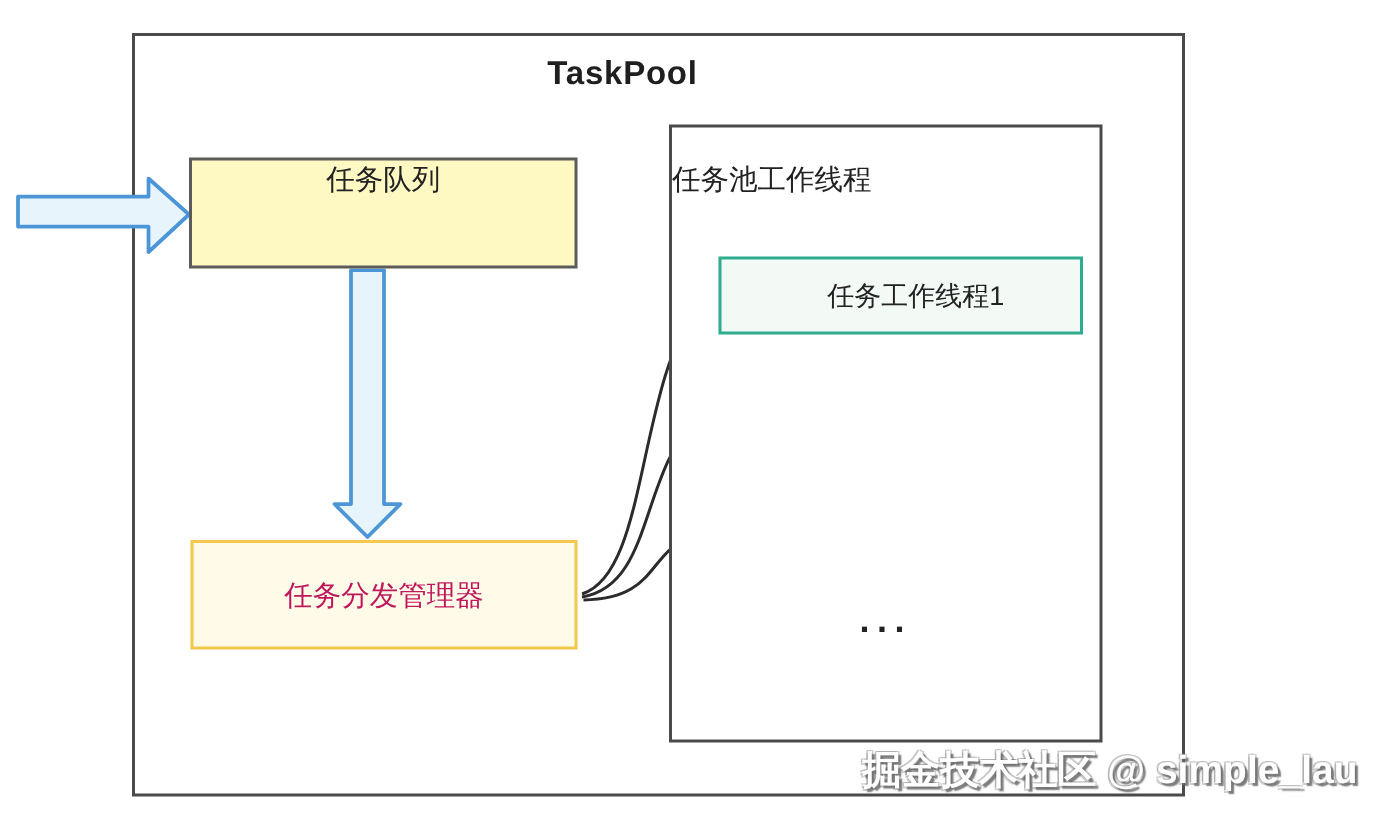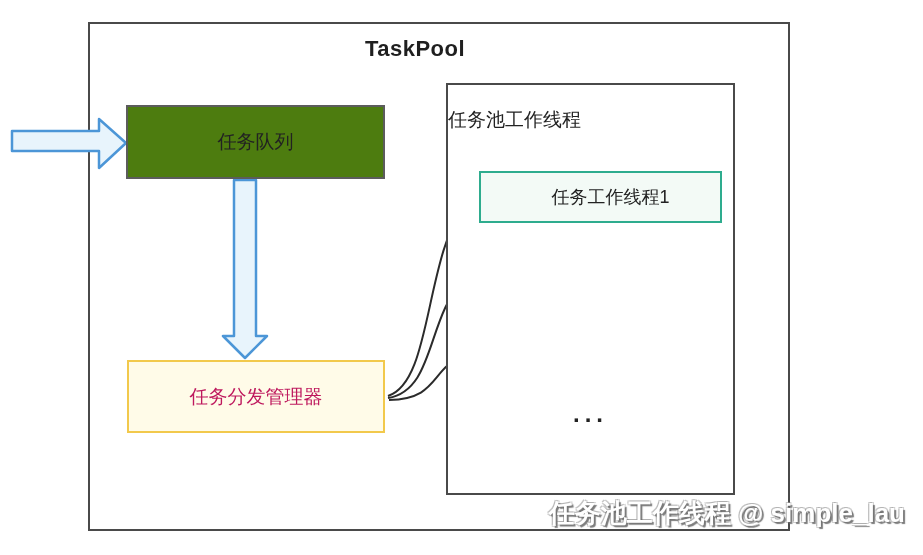--- a/index.html
+++ b/index.html
@@ -34,24 +34,24 @@
     font-weight: bold;
     color: #1f1f1f;
     letter-spacing: 0.5px;
   }
   .queue-box {
     position: absolute;
     left: 126px;
     top: 105px;
     width: 255px;
     height: 70px;
-    background: #4d7c0f;
+    background: #fef9c3;
     border: 2px solid #5c5c5c;
     display: flex;
-    align-items: center;
+    align-items: flex-start;
     justify-content: center;
     font-size: 19px;
     color: #222222;
   }
   .manager-box {
     position: absolute;
     left: 127px;
     top: 360px;
     width: 254px;
     height: 69px;
@@ -172,15 +172,15 @@
   <div class="pool-panel">
     <div class="pool-title">任务池工作线程</div>
 
     <div class="worker-box worker-1">
       <span>任务工作线程1</span>
     </div>
 
     <div class="pool-ellipsis">...</div>
   </div>
 
-  <div class="watermark">任务池工作线程 @ simple_lau</div>
+  <div class="watermark">掘金技术社区 @ simple_lau</div>
 
 </div>
 
 </body></html>

